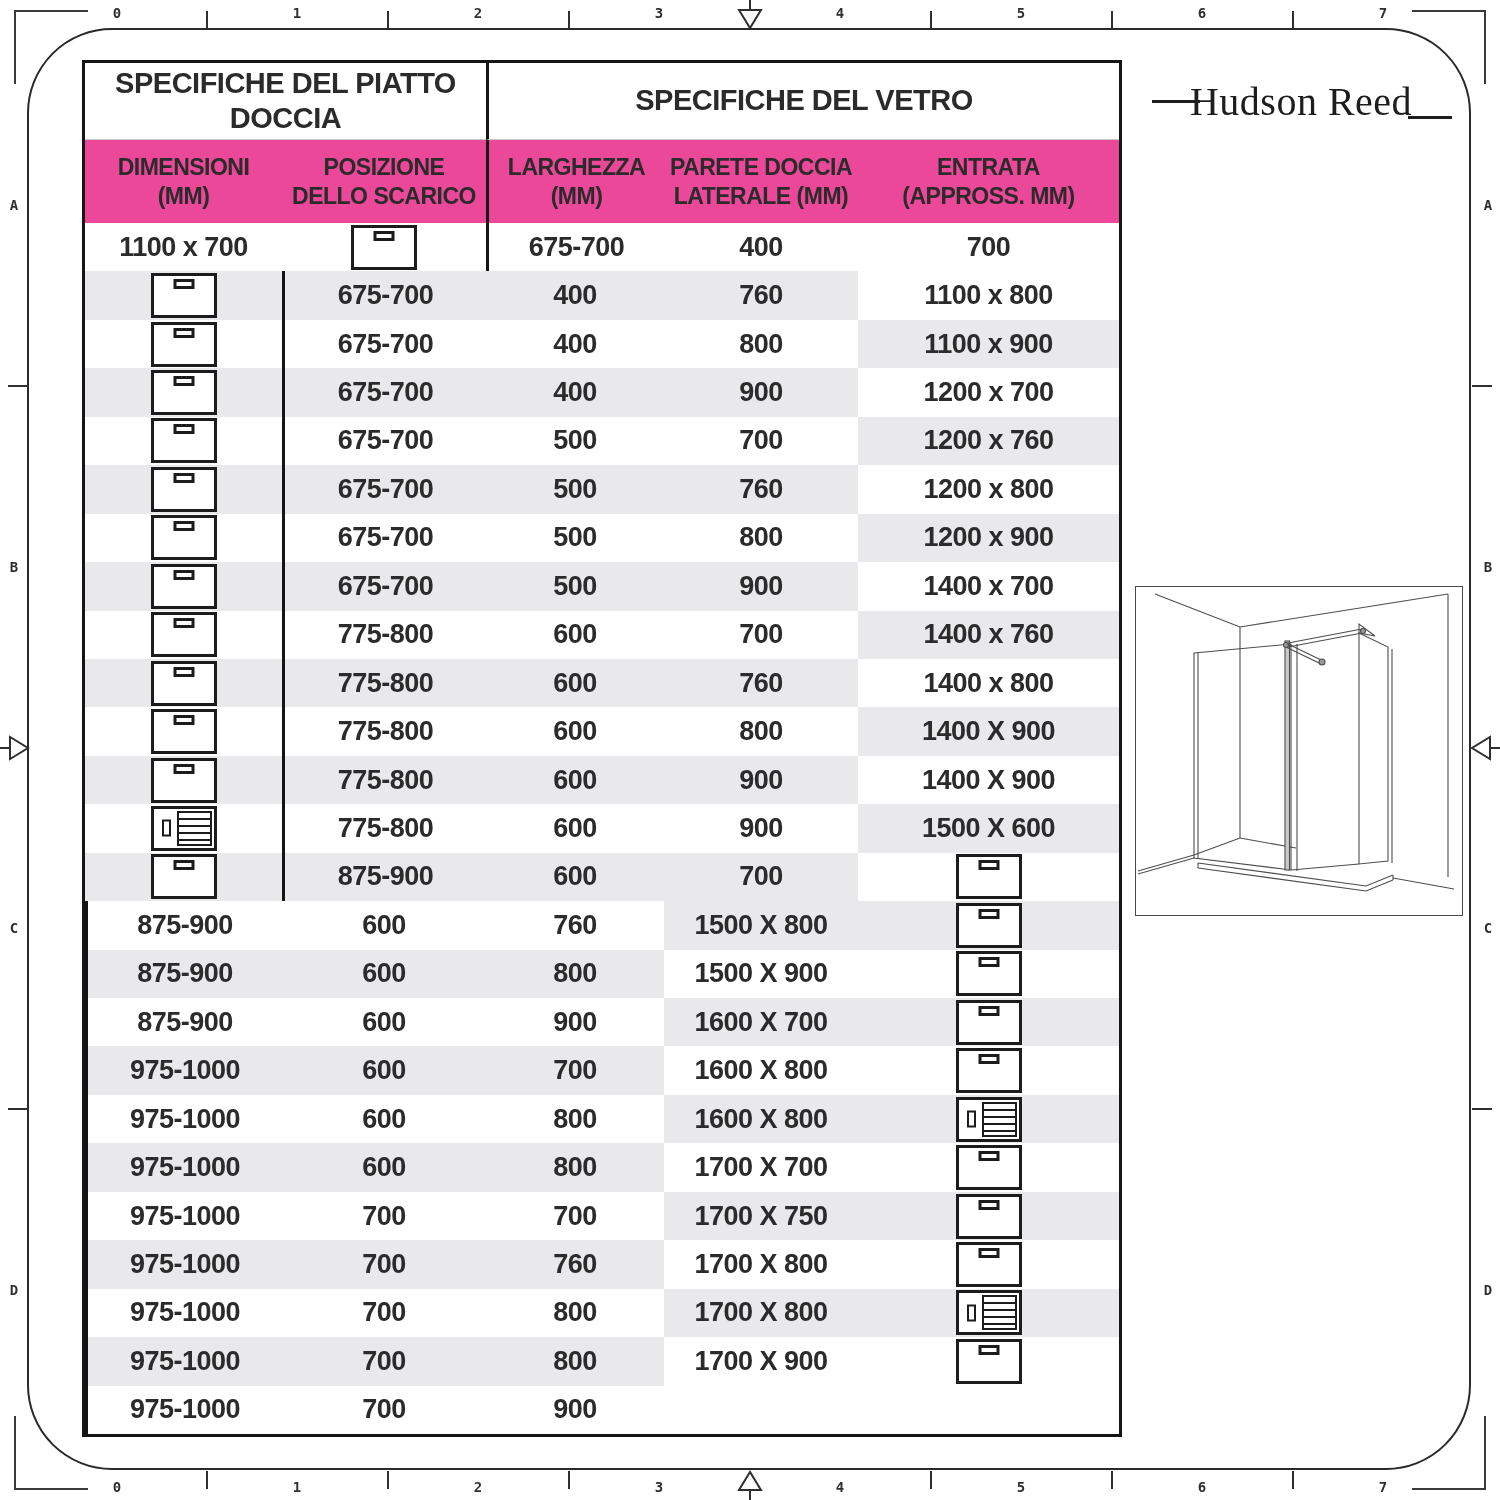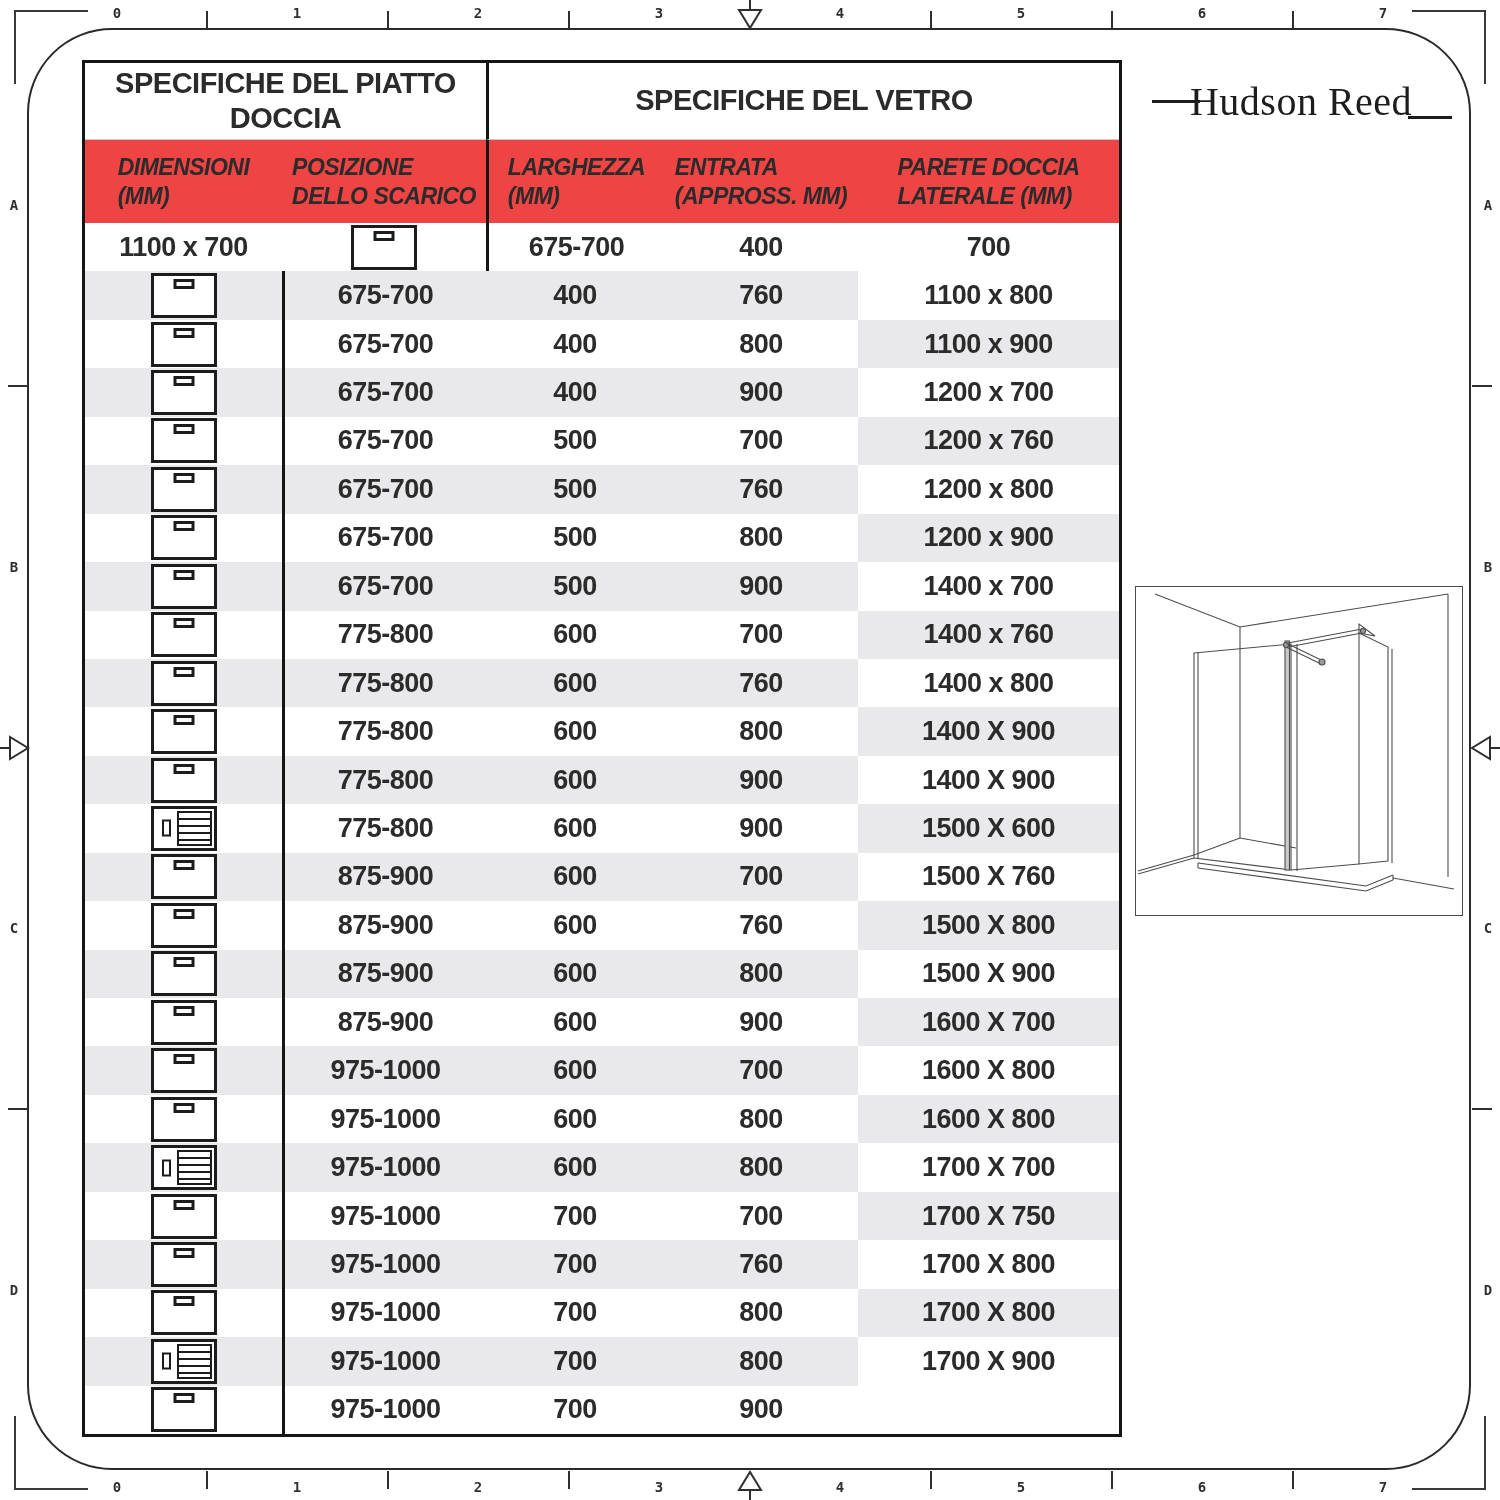--- a/index.html
+++ b/index.html
@@ -21,22 +21,22 @@
   .spec-table{position:absolute;left:82px;top:60px;width:1040px;height:1377px;
               border:3px solid #151515;box-sizing:border-box;background:#fff;
               display:grid;grid-template-columns:197px 204px 178px 194px 261px;
               grid-template-rows:76px 84px repeat(25,1fr);}
   .cell{display:flex;align-items:center;justify-content:center;color:#2b2b2b;box-sizing:border-box;}
   .vdiv{border-left:3px solid #151515;}
   .title{font-size:29px;font-weight:bold;text-align:center;line-height:1.22;
          white-space:pre-line;letter-spacing:-0.5px;}
   .title-left{grid-column:1/3;}
   .title-right{grid-column:3/6;}
-  .head{background:#ef4444;font-size:23px;font-weight:bold;
-        white-space:pre-line;line-height:1.25;border-top:1px solid #c9c9cd;letter-spacing:-0.5px;font-style:italic;}
+  .head{background:#ec4899;font-size:23px;font-weight:bold;text-align:center;
+        white-space:pre-line;line-height:1.25;border-top:1px solid #c9c9cd;letter-spacing:-0.5px;}
   .data{font-size:27px;font-weight:bold;letter-spacing:-0.5px;}
   .alt{background:#e9e9ec;}
 
   
   .icon-top,.icon-linear{width:66px;height:45px;border:3px solid #1c1c1c;background:#fff;
         position:relative;box-sizing:border-box;}
   .icon-top .slot{position:absolute;top:3px;left:50%;transform:translateX(-50%);
         width:21px;height:10px;border:3px solid #1c1c1c;box-sizing:border-box;background:#fff;}
   .icon-linear .vslot{position:absolute;left:8px;top:50%;transform:translateY(-50%);
         width:9px;height:17px;border:2px solid #1c1c1c;box-sizing:border-box;background:#fff;}
@@ -89,24 +89,24 @@
   <div class="spec-table">
     <div class="cell title title-left">SPECIFICHE DEL PIATTO
 DOCCIA</div>
     <div class="cell title title-right vdiv">SPECIFICHE DEL VETRO</div>
     <div class="cell head">DIMENSIONI
 (MM)</div>
     <div class="cell head">POSIZIONE
 DELLO SCARICO</div>
     <div class="cell head vdiv">LARGHEZZA
 (MM)</div>
+    <div class="cell head">PARETE DOCCIA
+LATERALE (MM)</div>
     <div class="cell head">ENTRATA
 (APPROSS. MM)</div>
-    <div class="cell head">PARETE DOCCIA
-LATERALE (MM)</div>
   <div class="cell data">1100 x 700</div>
       <div class="cell">
         <div class="icon-top">
           <div class="slot"></div>
         </div>
       </div>
       <div class="cell data vdiv">675-700</div>
       <div class="cell data">400</div>
       <div class="cell data">700</div>
       <div class="cell alt">
@@ -219,21 +219,20 @@
       <div class="cell data">900</div>
       <div class="cell data alt">1500 X 600</div>
       <div class="cell alt">
         <div class="icon-top">
           <div class="slot"></div>
         </div>
       </div>
       <div class="cell data vdiv alt">875-900</div>
       <div class="cell data alt">600</div>
       <div class="cell data alt">700</div>
-      <div class="cell data">1500 X 760</div>
       <div class="cell">
         <div class="icon-top">
           <div class="slot"></div>
         </div>
       </div>
       <div class="cell data vdiv">875-900</div>
       <div class="cell data">600</div>
       <div class="cell data">760</div>
       <div class="cell data alt">1500 X 800</div>
       <div class="cell alt">

